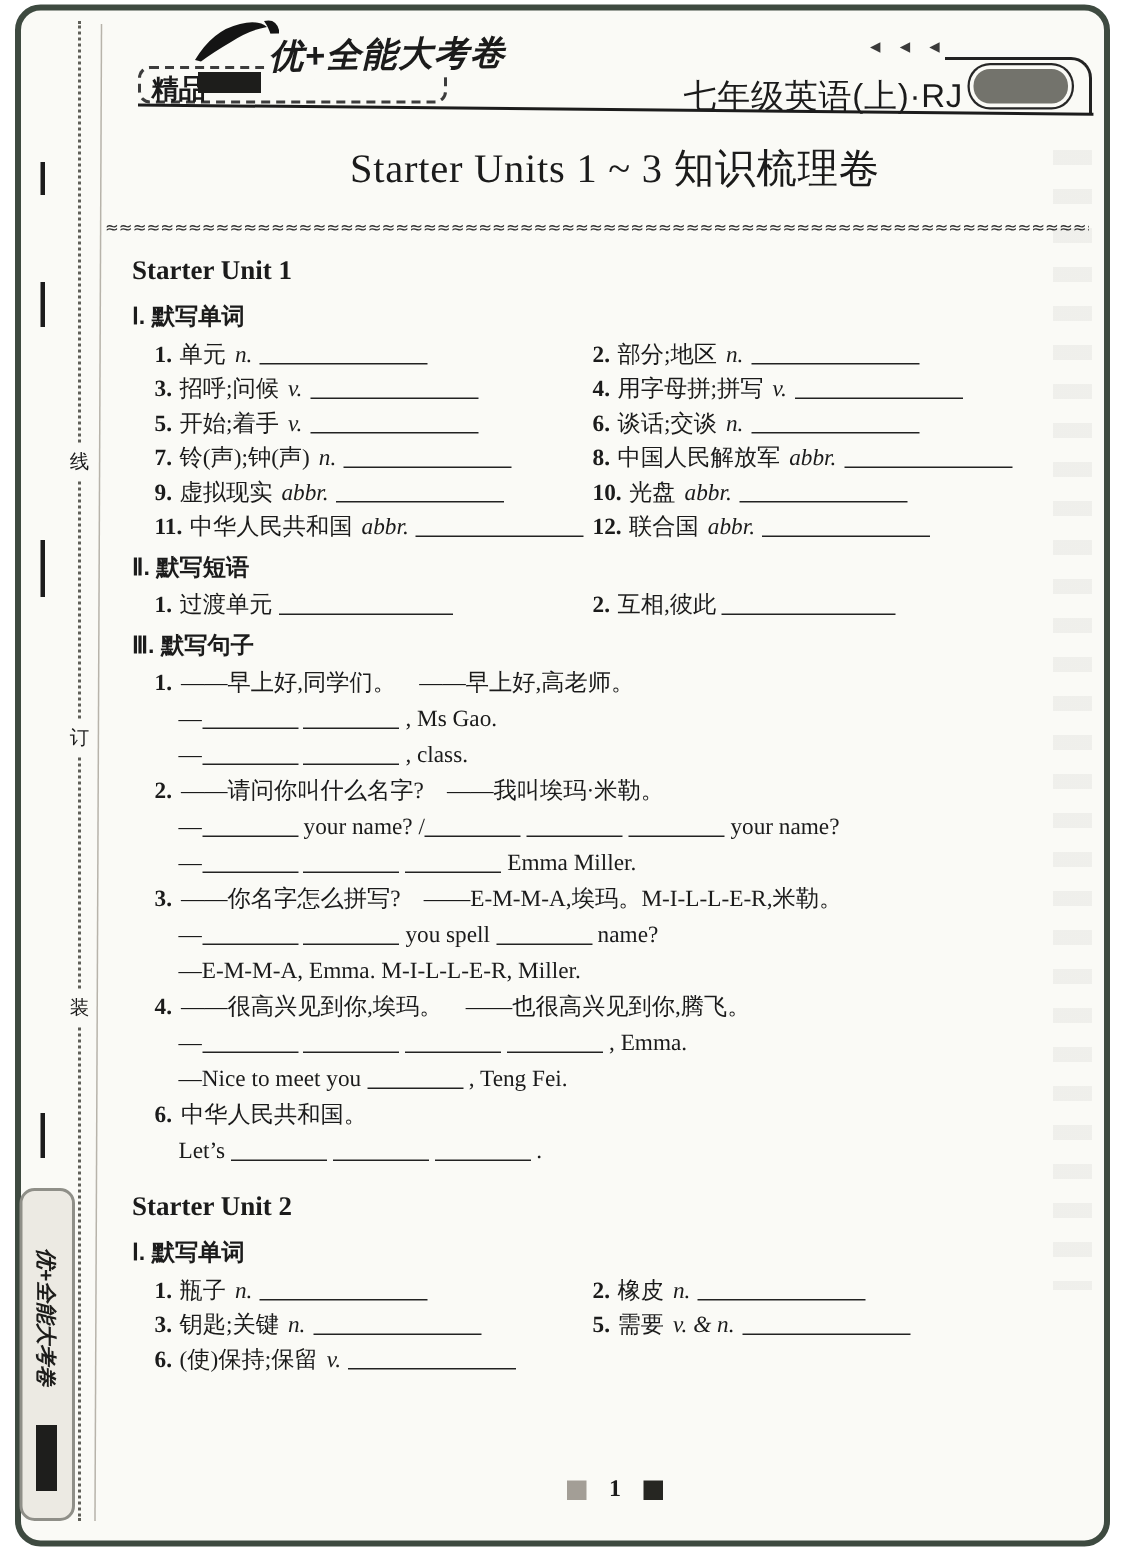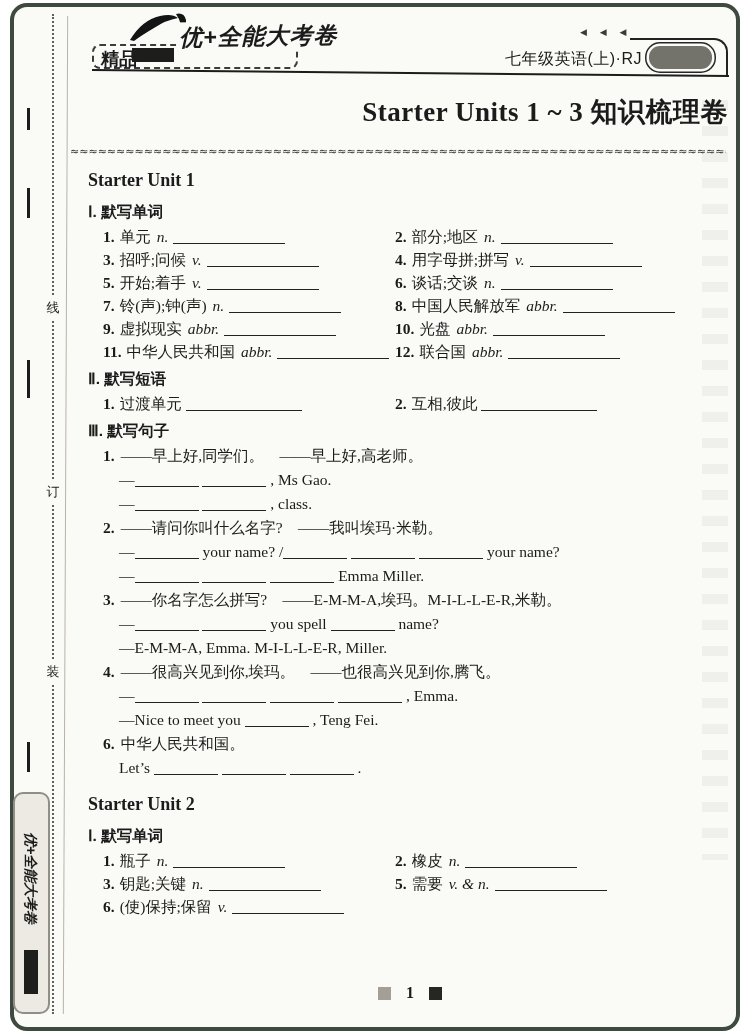--- a/index.html
+++ b/index.html
@@ -22,26 +22,26 @@
   .logo-text{position:absolute;left:101px;top:47px;font-family:"Liberation Sans","DejaVu Sans",sans-serif;font-weight:bold;font-size:18px;}
   .logo-badge{position:absolute;left:132px;top:48px;width:42px;height:14px;background:#1d1d1b;}
   .brand{
     position:absolute;left:176px;top:21px;font-family:"Liberation Sans","DejaVu Sans",sans-serif;
     font-weight:bold;font-style:italic;font-size:23px;letter-spacing:1px;transform:rotate(-1deg);
     background:#fafaf6;padding:0 3px;white-space:nowrap;
   }
   .brush{position:absolute;left:126px;top:10px;}
   .arrows{position:absolute;left:580px;top:27px;font-size:9px;letter-spacing:5px;color:#3a3a3a;font-family:"DejaVu Sans",sans-serif;}
   .tab-line{position:absolute;left:630px;top:38px;width:96px;height:36px;border-top:2px solid #222;border-right:2px solid #222;border-top-right-radius:14px;}
-  .edition{position:absolute;left:410px;top:49px;width:232px;text-align:right;font-family:"Liberation Sans","DejaVu Sans",sans-serif;font-size:16px;letter-spacing:.5px;}
+  .edition{position:absolute;left:410px;top:49px;width:232px;text-align:right;font-family:"Liberation Sans","DejaVu Sans",sans-serif;font-size:22px;letter-spacing:.5px;}
   .pill{position:absolute;left:649px;top:46px;width:63px;height:23px;background:#73736c;border-radius:11px;
         box-shadow:0 0 0 2.5px #fafaf6,0 0 0 4px #262626;}
   .header-rule{position:absolute;left:92px;top:69px;width:637px;border-top:2.2px solid #1c1c1c;transform:rotate(.55deg);transform-origin:left top;}
   
-  .title{position:absolute;left:92px;top:94px;width:636px;text-align:right;font-size:27px;font-weight:bold;letter-spacing:.5px;}
+  .title{position:absolute;left:92px;top:94px;width:636px;text-align:center;font-size:27px;font-weight:normal;letter-spacing:.5px;}
   .sep{position:absolute;left:70px;top:146px;width:656px;height:14px;overflow:hidden;white-space:nowrap;font-size:11px;line-height:12px;color:#2e2e2e;font-family:"DejaVu Sans",sans-serif;}
   
   .content{position:absolute;left:88px;top:168px;width:640px;font-size:15.5px;}
   .unit-heading{text-align:left;font-weight:bold;font-size:18px;line-height:24px;margin-bottom:9px;}
   .sec-title{font-family:Liberation Sans, sans-serif;font-weight:bold;font-size:15.5px;line-height:21px;margin:5px 0 3px 0;}
   .sec-title:first-of-type{margin-top:0;}
   .wgrid{display:grid;grid-template-columns:292px 348px;}
   .witem{line-height:23px;padding-left:15px;white-space:nowrap;}
   .witem b{margin-right:5px;}
   .pos{margin:0 5px 0 6px;}

